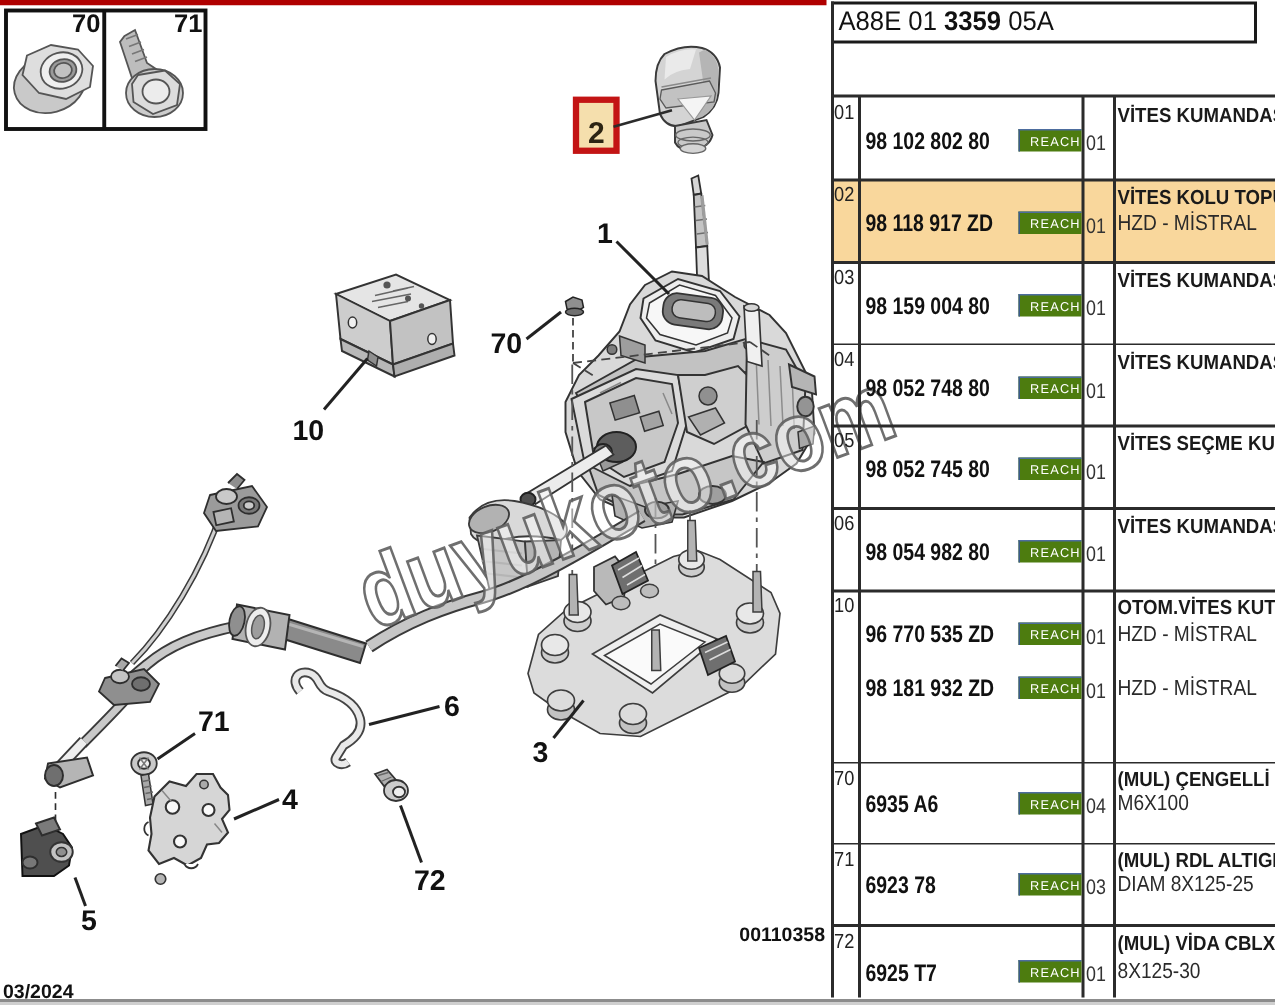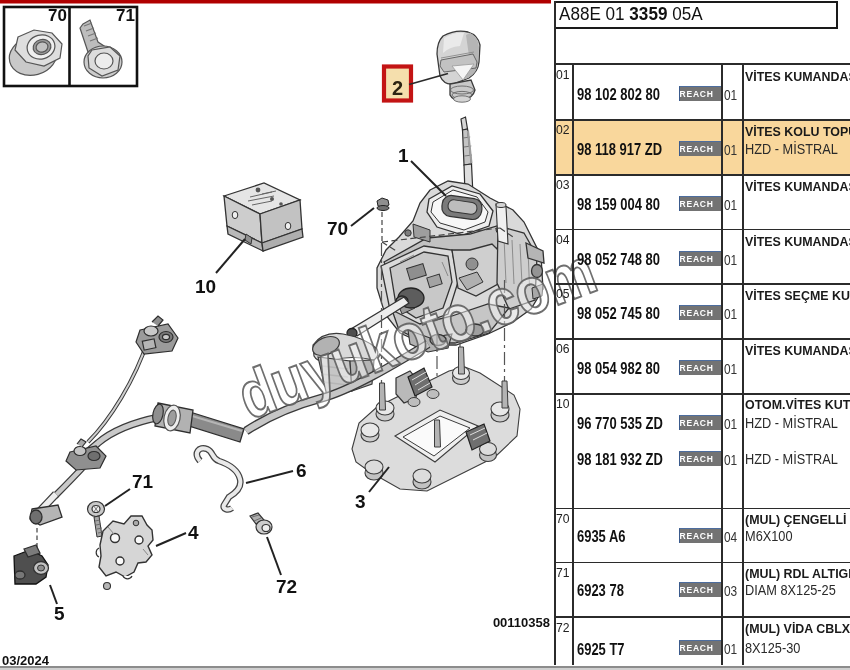--- a/index.html
+++ b/index.html
@@ -3,21 +3,21 @@
 <style>
 html,body{margin:0;padding:0}
 body{width:850px;height:670px;position:relative;font-family:"Liberation Sans",sans-serif;background:#fff;overflow:hidden}
 .abs{position:absolute}
 .ln{position:absolute;background:#2b2b2b}
 .item{position:absolute;font-size:13.5px;color:#222;transform:scaleX(.9);transform-origin:left top}
 .pn{position:absolute;font-size:16px;font-weight:bold;color:#111;transform:scaleX(.81);transform-origin:left top;white-space:nowrap}
 .qty{position:absolute;font-size:14px;color:#333;transform:scaleX(.85);transform-origin:left top}
 .d1{position:absolute;font-size:13.5px;font-weight:bold;color:#1a1a1a;transform:scaleX(.92);transform-origin:left top;white-space:nowrap}
 .d2{position:absolute;font-size:14.5px;color:#2a2a2a;transform:scaleX(.88);transform-origin:left top;white-space:nowrap}
-.reach{position:absolute;width:41px;height:14px;background:#737373;color:#fff;font-size:8.5px;font-weight:bold;letter-spacing:.8px;text-align:left;line-height:15px;border-top:1px solid #4d6d9e;border-left:1px solid #3a5a8c}
+.reach{position:absolute;width:41px;height:14px;background:#4d7c0f;color:#fff;font-size:8.5px;font-weight:normal;letter-spacing:.8px;text-align:right;line-height:15px;border-top:1px solid #4d6d9e;border-left:1px solid #3a5a8c}
 </style></head>
 <body>
 <svg class="abs" style="left:0;top:0" width="850" height="670" viewBox="0 0 850 670">
 
 <rect x="0" y="0" width="551" height="3.5" fill="#b00000"></rect>
 
 <g stroke="#111" fill="none" stroke-width="2.6">
 <rect x="4" y="7" width="133" height="79"></rect>
 <line x1="69.5" y1="7" x2="69.5" y2="86"></line>
 </g>

